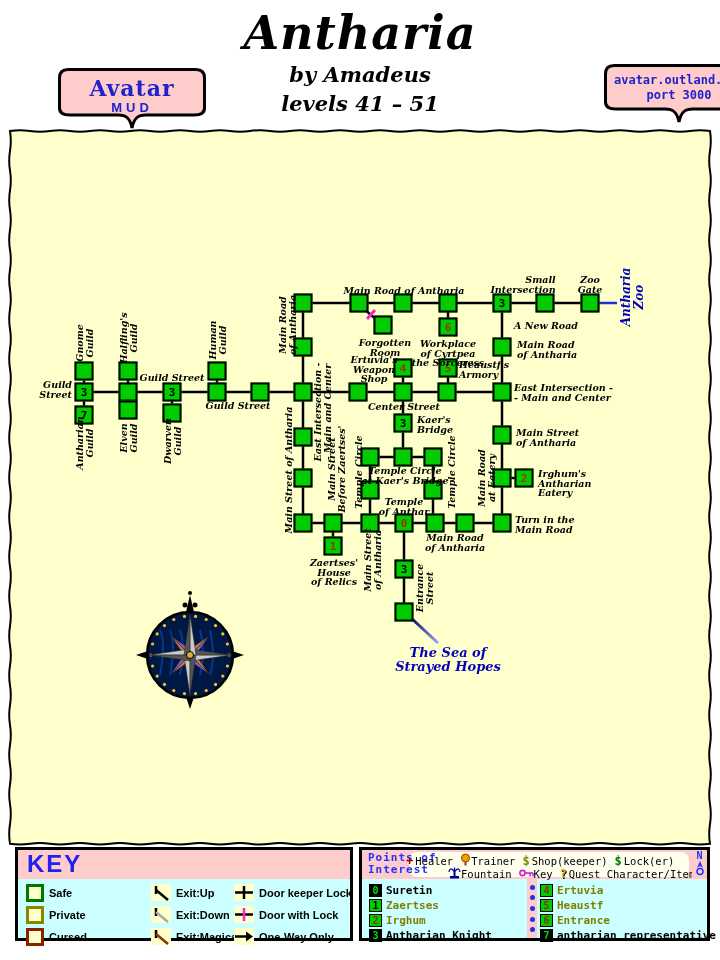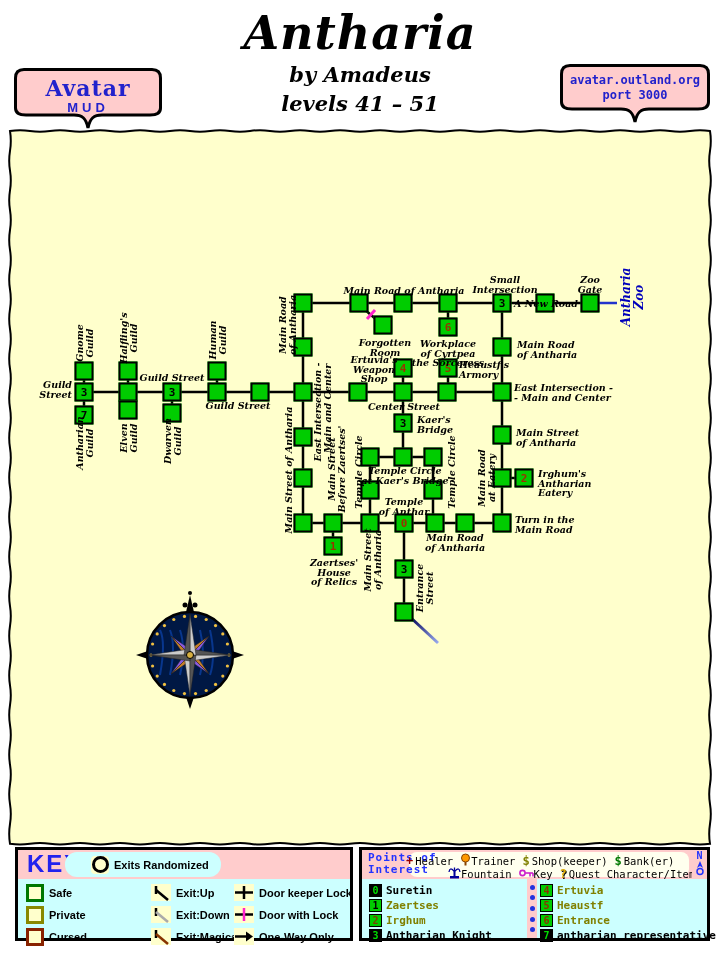--- a/index.html
+++ b/index.html
@@ -5,21 +5,21 @@
   html,body{margin:0;padding:0;}
   body{width:720px;height:960px;background:#fff;position:relative;overflow:hidden;
        font-family:"DejaVu Serif", serif;}
   .abs{position:absolute;}
 
   
   #page-title{left:0;right:0;top:6px;text-align:center;font:bold italic 46px "DejaVu Serif",serif;
               font-style:italic;color:#000;letter-spacing:1px;}
   #page-subtitle{left:0;right:0;top:62px;text-align:center;font:bold italic 21px "DejaVu Serif",serif;font-style:italic;}
   #page-levels{left:0;right:0;top:91px;text-align:center;font:bold italic 21px "DejaVu Serif",serif;font-style:italic;}
-  .badge{position:absolute;}
+  .badge{position:absolute;margin-left:44px;}
   .badge svg{position:absolute;left:0;top:0;}
   .badge .btxt{position:absolute;left:0;right:0;text-align:center;color:var(--blue-text,#2222cc);}
   #badge-left{left:14px;top:68px;width:148px;height:62px;}
   #badge-left .l1{top:7px;font:bold 22px "DejaVu Serif",serif;letter-spacing:1px;}
   #badge-left .l2{top:32px;font:bold 13px "Liberation Sans",sans-serif;letter-spacing:4px;}
   #badge-right{left:560px;top:64px;width:150px;height:62px;}
   #badge-right .l1{top:9px;font:bold 12px "DejaVu Sans Mono",monospace;}
   #badge-right .l2{top:24px;font:bold 12px "DejaVu Sans Mono",monospace;}
 
   
@@ -229,25 +229,25 @@
       <div class="node" style="left: 333px; top: 523px;"></div>
       <div class="node" style="left: 370px; top: 523px;"></div>
       <div class="node" style="left: 404px; top: 523px; color: rgb(153, 51, 0);">0</div>
       <div class="node" style="left: 435px; top: 523px;"></div>
       <div class="node" style="left: 465px; top: 523px;"></div>
       <div class="node" style="left: 333px; top: 546px; color: rgb(153, 51, 0);">1</div>
       <div class="node" style="left: 524px; top: 478px; color: rgb(153, 51, 0);">2</div>
       <div class="node" style="left: 404px; top: 569px; color: rgb(0, 0, 0);">3</div>
       <div class="node" style="left: 404px; top: 612px;"></div>
       <div class="mlabel" style="left: 404px; top: 291px; text-align: center; transform: translate(-50%, -50%);">Main Road of Antharia</div>
-      <div class="mlabel" style="left: 505px; top: 284px; text-align: center; transform: translate(-50%, -50%); font-style: italic;">Small
+      <div class="mlabel" style="left: 523px; top: 284px; text-align: right; transform: translate(-50%, -50%); font-style: italic;">Small
 Intersection</div>
       <div class="mlabel" style="left: 590px; top: 284px; text-align: center; transform: translate(-50%, -50%);">Zoo
 Gate</div>
-      <div class="mlabel" style="left: 546px; top: 304px; text-align: right; transform: translate(-50%, -50%);">A New Road</div>
+      <div class="mlabel" style="left: 546px; top: 326px; text-align: right; transform: translate(-50%, -50%);">A New Road</div>
       <div class="mlabel blue" style="left: 633px; top: 297px; font-size: 12px; line-height: 13px; text-align: center; transform: translate(-50%, -50%) rotate(-90deg);">Antharia
 Zoo</div>
       <div class="mlabel" style="left: 287px; top: 325px; text-align: center; transform: translate(-50%, -50%) rotate(-90deg);">Main Road
 of Antharia</div>
       <div class="mlabel" style="left: 385px; top: 347px; text-align: center; transform: translate(-50%, -50%);">Forgotten
 Room</div>
       <div class="mlabel" style="left: 448px; top: 353px; text-align: center; transform: translate(-50%, -50%);">Workplace
 of Cyrtpea
 the Sorceress</div>
       <div class="mlabel" style="left: 517px; top: 349px; text-align: left; transform: translate(0px, -50%);">Main Road
@@ -300,32 +300,28 @@
 of Antharia</div>
       <div class="mlabel" style="left: 455px; top: 542px; text-align: center; transform: translate(-50%, -50%);">Main Road
 of Antharia</div>
       <div class="mlabel" style="left: 334px; top: 572px; text-align: center; transform: translate(-50%, -50%);">Zaertses'
 House
 of Relics</div>
       <div class="mlabel" style="left: 372px; top: 560px; text-align: center; transform: translate(-50%, -50%) rotate(-90deg);">Main Street
 of Antharia</div>
       <div class="mlabel" style="left: 424px; top: 588px; text-align: center; transform: translate(-50%, -50%) rotate(-90deg);">Entrance
 Street</div>
+      <div class="mlabel blue" style="left: 448px; top: 660px; font-size: 13px; line-height: 14px; text-align: center; transform: translate(-50%, -50%);">The Sea of
+Strayed Hopes</div>
     </div>
 </div>
 
 <div class="panel" id="key-panel">
   <div class="phead">
     <div id="key-title">KEY</div>
-    <div id="key-inset">
-      <span class="rand-tile">
-          <span class="rand-circle"></span>
-        </span>
-      <span id="rand-label">Exits Randomized</span>
-    </div>
   </div>
   <div id="key-grid"></div>
 <div class="kcol" style="left: 8px;">
       <div class="krow">
         <span class="swatch" style="border: 3px solid rgb(0, 119, 0); background: rgb(255, 255, 204);"></span>
         <span class="klabel">Safe</span>
       </div>
       <div class="krow">
         <span class="swatch" style="border: 3px solid rgb(136, 136, 0); background: rgb(255, 255, 204);"></span>
         <span class="klabel">Private</span>
@@ -413,21 +409,21 @@
               <rect x="4.5" y="9" width="2" height="3.5" fill="#884400"></rect>
             </svg></span>
           <span>Trainer</span>
         </span>
         <span class="poi-hitem">
           <span class="g" style="color: rgb(128, 128, 0);">$</span>
           <span>Shop(keeper)</span>
         </span>
         <span class="poi-hitem">
           <span class="g" style="color: rgb(0, 119, 0);">$</span>
-          <span>Bank(er)</span>
+          <span>Lock(er)</span>
         </span>
       </div>
     <div class="poi-hrow" id="poi-hrow2" style="left:86px;top:16px;">
         <span class="poi-hitem">
           <span><svg width="13" height="13">
               <rect x="2" y="10" width="9" height="2.5" fill="#000099"></rect>
               <rect x="5.5" y="6" width="2" height="4" fill="#000099"></rect>
               <path d="M6.5,6 C3,1 1.5,3 1,6 M6.5,6 C10,1 11.5,3 12,6 M6.5,6 L6.5,1.5" stroke="#000099" fill="none" stroke-width="1.3"></path>
             </svg></span>
           <span>Fountain</span>

